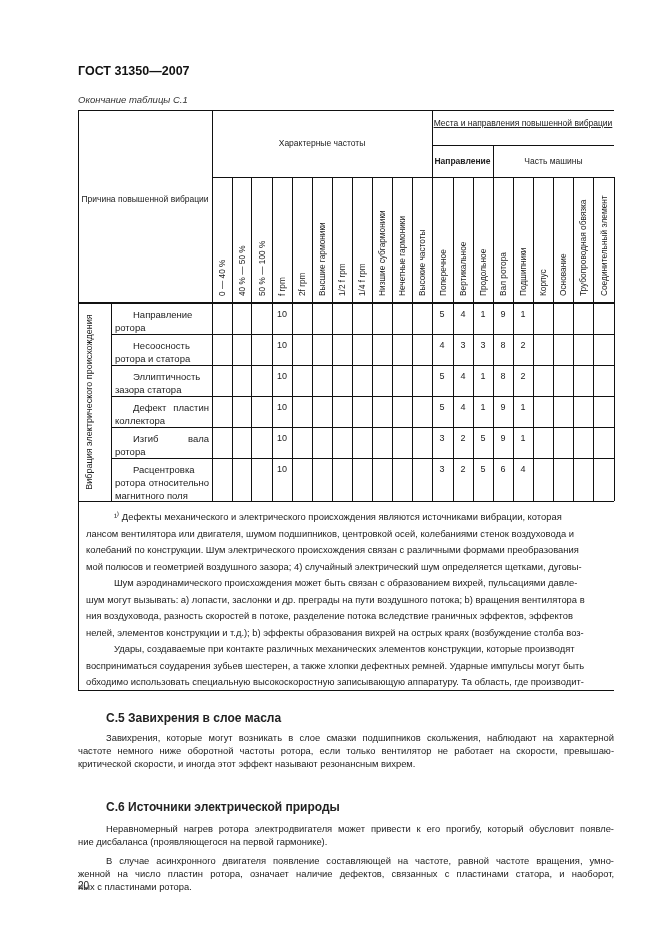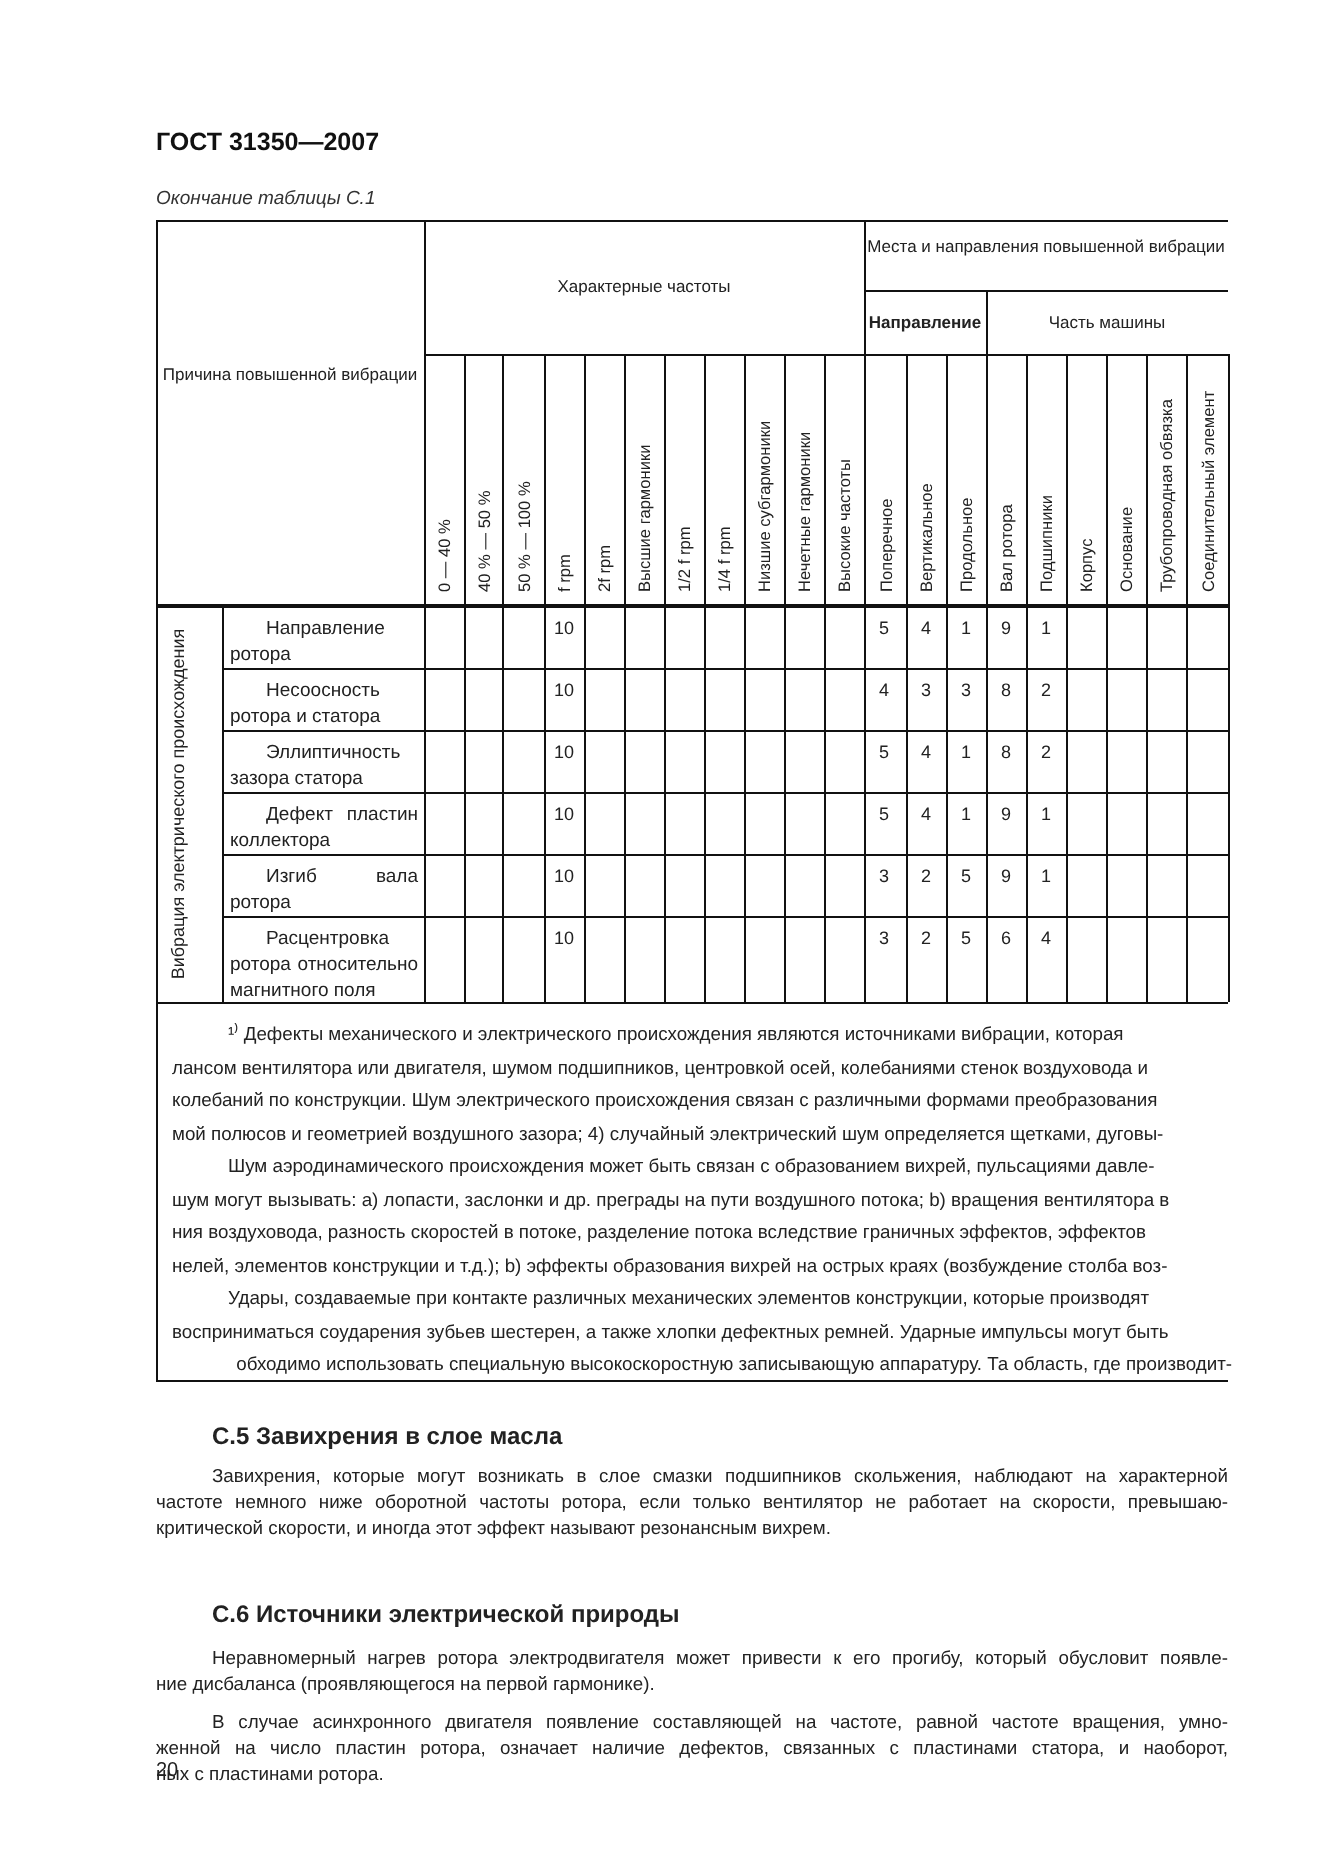--- a/index.html
+++ b/index.html
@@ -69,23 +69,23 @@
       <div class="line v" style="left: 536px; top: 67px; height: 324px;"></div>
     </div>
   <div id="hlines">
       <div class="line h" style="left: 33px; top: 224px; width: 503px;"></div>
       <div class="line h" style="left: 33px; top: 255px; width: 503px;"></div>
       <div class="line h" style="left: 33px; top: 286px; width: 503px;"></div>
       <div class="line h" style="left: 33px; top: 317px; width: 503px;"></div>
       <div class="line h" style="left: 33px; top: 348px; width: 503px;"></div>
     </div>
 
-  <div class="cell-text" style="left:0;top:72px;width:134px;">Причина повышенной вибрации</div>
+  <div class="cell-text" style="left:0;top:84px;width:134px;">Причина повышенной вибрации</div>
   <div class="cell-text" style="left:134px;top:28px;width:220px;">Характерные частоты</div>
-  <div class="cell-text" style="left:354px;top:8px;width:182px;">Места и направления повышенной вибрации</div>
+  <div class="cell-text" style="left:354px;top:8px;width:182px;text-decoration:underline;">Места и направления повышенной вибрации</div>
   <div class="cell-text" style="left:354px;top:46px;width:61px;font-weight:bold;">Направление</div>
   <div class="cell-text" style="left:415px;top:46px;width:121px;">Часть машины</div>
 
   <div id="colheads">
       <div class="rot" style="left: 139px; top: 186px;">0 — 40 %</div>
       <div class="rot" style="left: 158.5px; top: 186px;">40 % — 50 %</div>
       <div class="rot" style="left: 178.5px; top: 186px;">50 % — 100 %</div>
       <div class="rot" style="left: 199px; top: 186px;">f rpm</div>
       <div class="rot" style="left: 219px; top: 186px;">2f rpm</div>
       <div class="rot" style="left: 239px; top: 186px;">Высшие гармоники</div>
@@ -158,21 +158,21 @@
       <div class="foot" style="top: 400px; padding-left: 28px;">¹⁾ Дефекты механического и электрического происхождения являются источниками вибрации, которая</div>
       <div class="foot" style="top: 416.5px;">лансом вентилятора или двигателя, шумом подшипников, центровкой осей, колебаниями стенок воздуховода и</div>
       <div class="foot" style="top: 433px;">колебаний по конструкции. Шум электрического происхождения связан с различными формами преобразования</div>
       <div class="foot" style="top: 449.5px;">мой полюсов и геометрией воздушного зазора; 4) случайный электрический шум определяется щетками, дуговы-</div>
       <div class="foot" style="top: 466px; padding-left: 28px;">Шум аэродинамического происхождения может быть связан с образованием вихрей, пульсациями давле-</div>
       <div class="foot" style="top: 482.5px;">шум могут вызывать: a) лопасти, заслонки и др. преграды на пути воздушного потока; b) вращения вентилятора в</div>
       <div class="foot" style="top: 499px;">ния воздуховода, разность скоростей в потоке, разделение потока вследствие граничных эффектов, эффектов</div>
       <div class="foot" style="top: 515.5px;">нелей, элементов конструкции и т.д.); b) эффекты образования вихрей на острых краях (возбуждение столба воз-</div>
       <div class="foot" style="top: 532px; padding-left: 28px;">Удары, создаваемые при контакте различных механических элементов конструкции, которые производят</div>
       <div class="foot" style="top: 548.5px;">восприниматься соударения зубьев шестерен, а также хлопки дефектных ремней. Ударные импульсы могут быть</div>
-      <div class="foot" style="top: 565px; text-align: right;">обходимо использовать специальную высокоскоростную записывающую аппаратуру. Та область, где производит-</div>
+      <div class="foot" style="top: 565px;">обходимо использовать специальную высокоскоростную записывающую аппаратуру. Та область, где производит-</div>
     </div>
 </div>
 
 <div id="sections">
     <div class="sec-h" style="top: 711px;">С.5  Завихрения в слое масла</div>
     <div class="para" style="top: 731px;">
       <span class="ln ind">Завихрения, которые могут возникать в слое смазки подшипников скольжения, наблюдают на характерной</span>
       <span class="ln">частоте немного ниже оборотной частоты ротора, если только вентилятор не работает на скорости, превышаю-</span>
       <span class="ln last">критической скорости, и иногда этот эффект называют резонансным вихрем.</span>
     </div>

